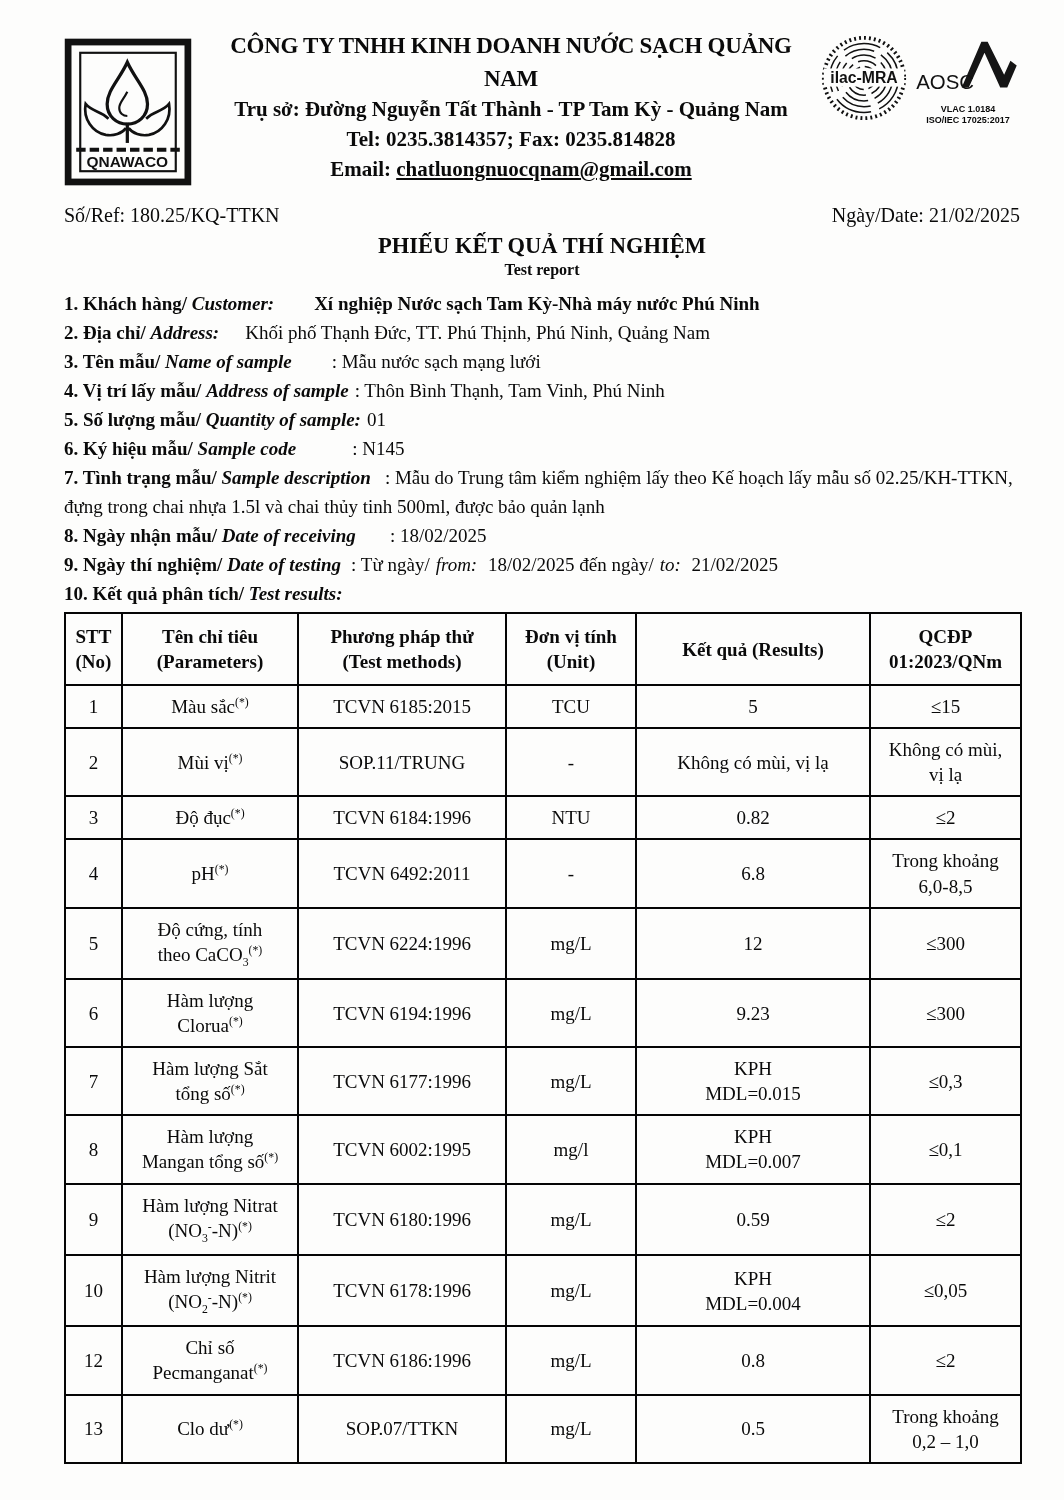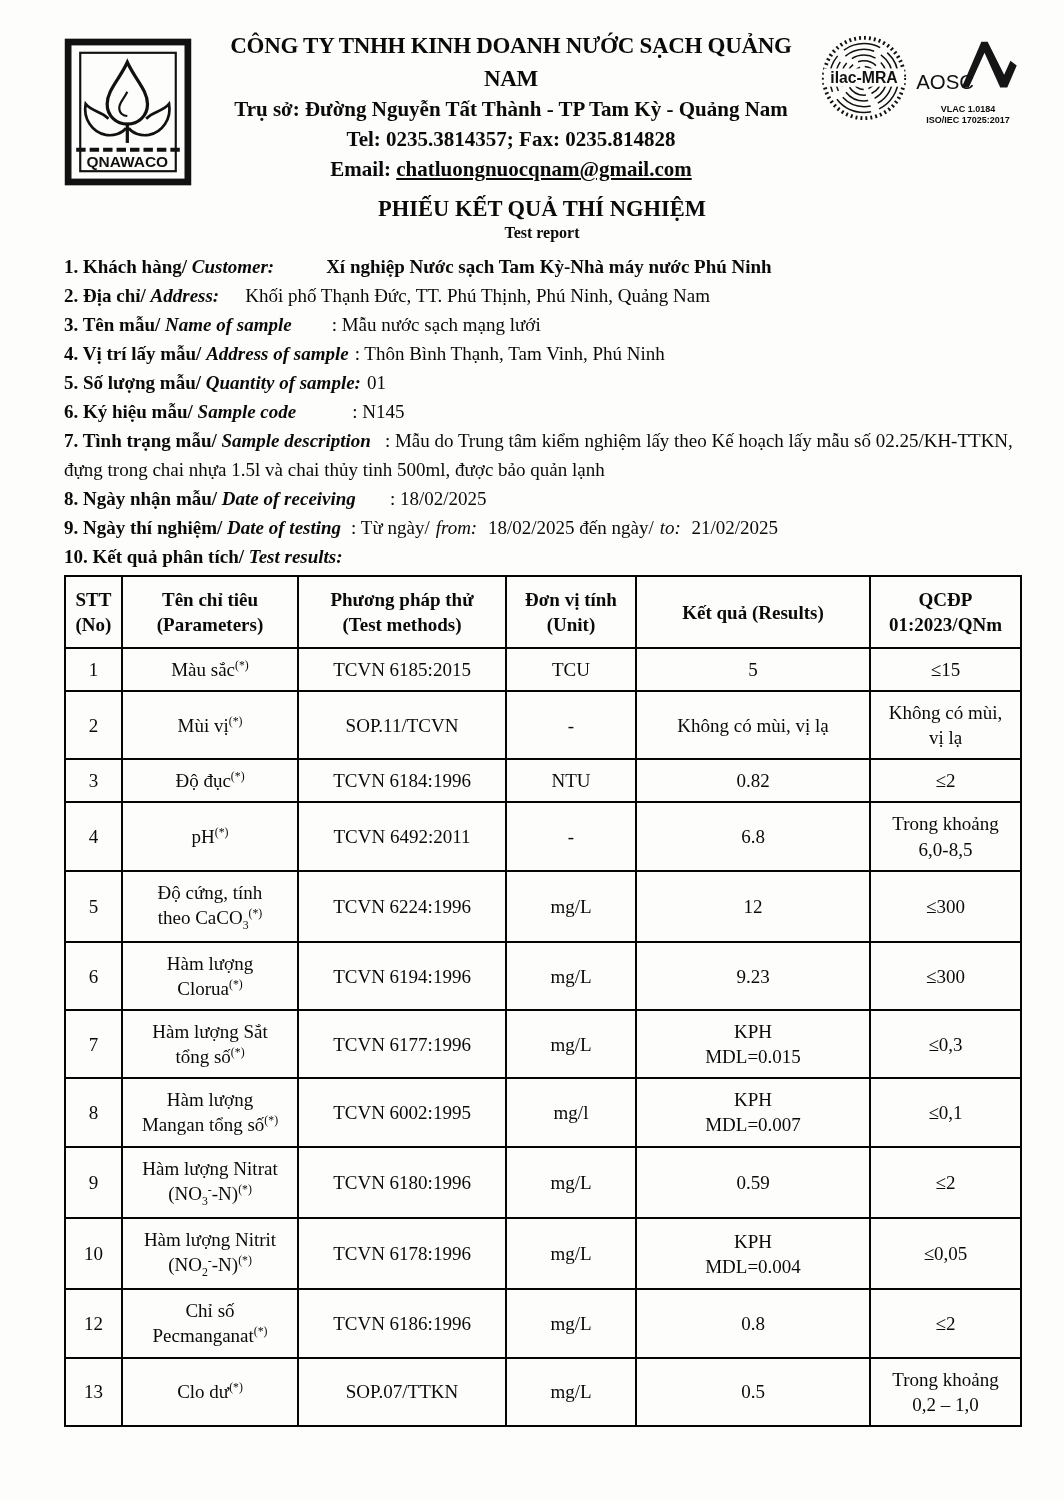--- a/index.html
+++ b/index.html
@@ -26,21 +26,21 @@
   .title{ text-align:center;font-size:22.5px;font-weight:bold;margin-top:6px;}
   .subtitle{text-align:center;font-size:16px;font-weight:bold;margin-top:2px;}
   
   .info-list{margin-top:10px;font-size:19px;}
   .info-item{line-height:29px;}
   .lbl-vi{font-weight:bold;}
   .lbl-en{font-weight:bold;font-style:italic;}
   .val{font-style:normal;margin-left:6px;}
   .val.it{font-style:italic;}
   .val.bold{font-weight:bold;}
-  .item-1 .first{margin-left:52px;}
+  .item-1 .first{margin-left:40px;}
   .item-2 .first{margin-left:26px;}
   .item-3 .first{margin-left:40px;}
   .item-4 .first{margin-left:6px;}
   .item-5 .first{margin-left:6px;}
   .item-6 .first{margin-left:56px;}
   .item-7 .first{margin-left:14px;}
   .item-8 .first{margin-left:34px;}
   .item-9 .first{margin-left:10px;}
   
   table.results{border-collapse:collapse;table-layout:fixed;width:956px;margin-top:4px;}
@@ -96,20 +96,24 @@
         <svg width="104" height="66" viewBox="0 0 132 84">
           <path d="M58,68 L83,10 L91,10 L112,52 L120,34 L128,40 L116,68 L107,68 L87,24 L67,68 Z" fill="#151515"></path>
           <text x="0" y="70" font-family="Liberation Sans, sans-serif" font-size="26" fill="#111">AOSC</text>
         </svg>
         <div class="aosc-sub">VLAC 1.0184</div>
         <div class="aosc-sub">ISO/IEC 17025:2017</div>
       </div>
     </div>
   </div>
 
+  <div class="ref-row">
+    <span>Số/Ref: 180.25/KQ-TTKN</span>
+    <span>Ngày/Date: 21/02/2025</span>
+  </div>
 
   <div class="title">PHIẾU KẾT QUẢ THÍ NGHIỆM</div>
   <div class="subtitle">Test report</div>
 
   <div class="info-list">
       <div class="info-item item-1"><span class="lbl-vi">1. Khách hàng/ </span><span class="lbl-en">Customer:</span><span class="val first bold">Xí nghiệp Nước sạch Tam Kỳ-Nhà máy nước Phú Ninh</span></div>
       <div class="info-item item-2"><span class="lbl-vi">2. Địa chỉ/ </span><span class="lbl-en">Address:</span><span class="val first">Khối phố Thạnh Đức, TT. Phú Thịnh, Phú Ninh, Quảng Nam</span></div>
       <div class="info-item item-3"><span class="lbl-vi">3. Tên mẫu/ </span><span class="lbl-en">Name of sample</span><span class="val first">: Mẫu nước sạch mạng lưới</span></div>
       <div class="info-item item-4"><span class="lbl-vi">4. Vị trí lấy mẫu/ </span><span class="lbl-en">Address of sample</span><span class="val first">: Thôn Bình Thạnh, Tam Vinh, Phú Ninh</span></div>
       <div class="info-item item-5"><span class="lbl-vi">5. Số lượng mẫu/ </span><span class="lbl-en">Quantity of sample:</span><span class="val first">01</span></div>
@@ -144,21 +148,21 @@
           <td>1</td>
           <td>Màu sắc<sup>(*)</sup></td>
           <td>TCVN 6185:2015</td>
           <td>TCU</td>
           <td>5</td>
           <td>≤15</td>
         </tr>
         <tr>
           <td>2</td>
           <td>Mùi vị<sup>(*)</sup></td>
-          <td>SOP.11/TCVN</td>
+          <td>SOP.11/TRUNG</td>
           <td>-</td>
           <td>Không có mùi, vị lạ</td>
           <td>Không có mùi,<br>vị lạ</td>
         </tr>
         <tr>
           <td>3</td>
           <td>Độ đục<sup>(*)</sup></td>
           <td>TCVN 6184:1996</td>
           <td>NTU</td>
           <td>0.82</td>

